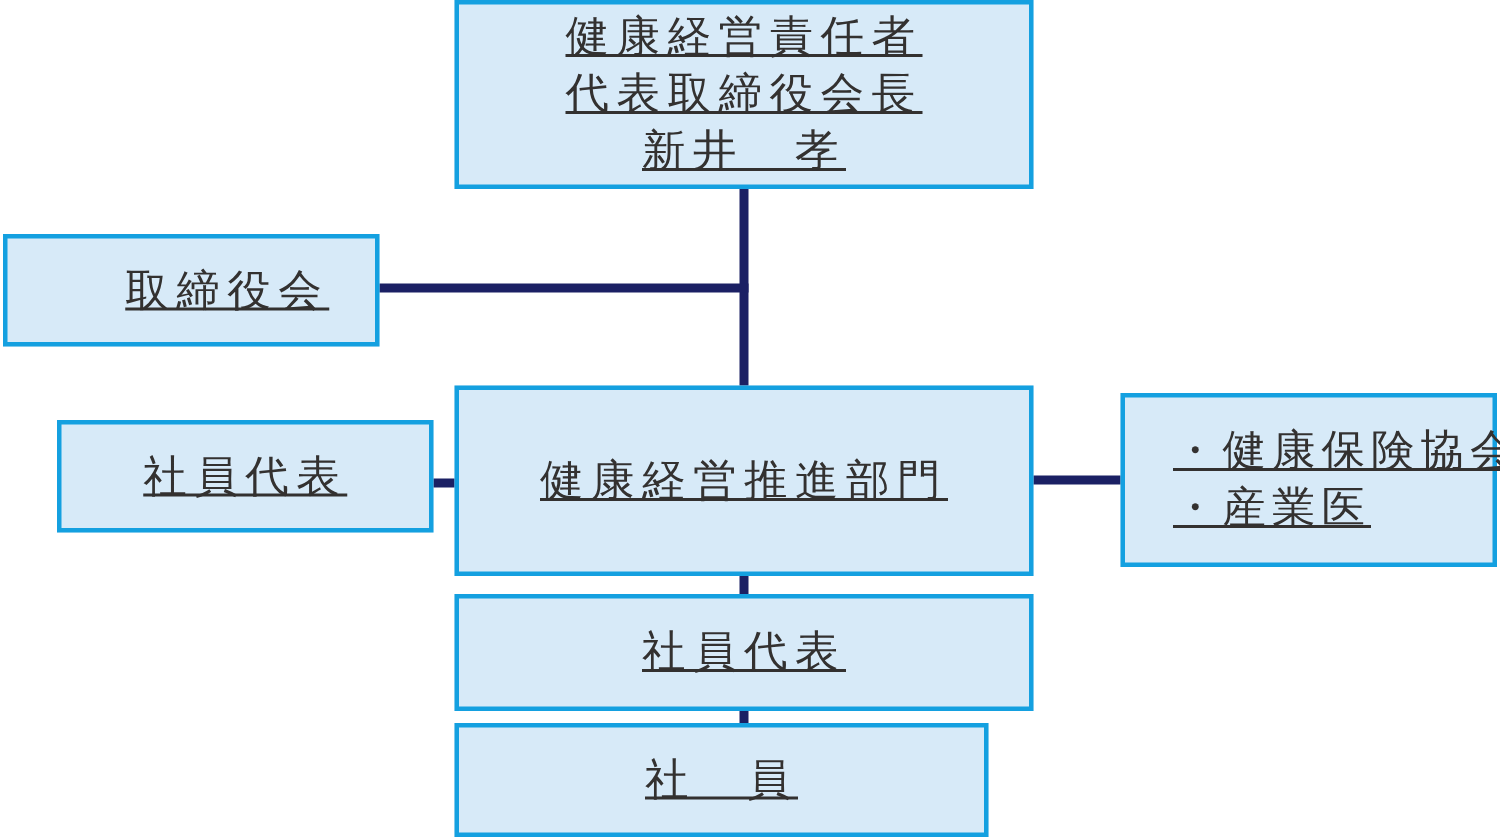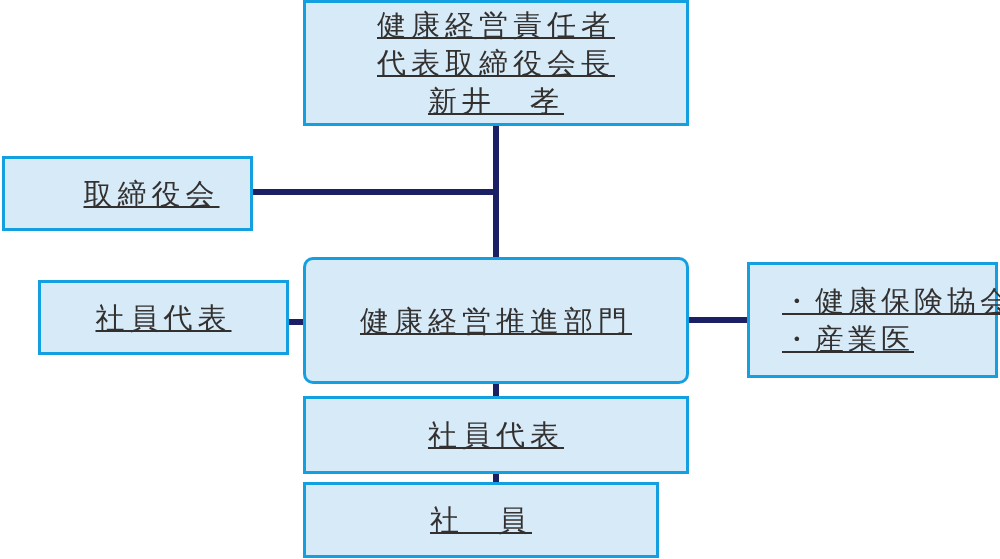--- a/index.html
+++ b/index.html
@@ -47,21 +47,21 @@
   .conn-top-vertical        { left: 493px; top: 120px; width: 6px;  height: 142px; }
   .conn-board-horizontal    { left: 250px; top: 189px; width: 249px; height: 6px; }
   .conn-rep-horizontal      { left: 250px; top: 319px; width: 56px;  height: 6px; }
   .conn-external-horizontal { left: 686px; top: 317px; width: 64px;  height: 6px; }
   .conn-promo-managers      { left: 493px; top: 379px; width: 6px;  height: 22px; }
   .conn-managers-staff      { left: 493px; top: 468px; width: 6px;  height: 18px; }
 
   .box-top       { left: 303px; top: 0px;   width: 386px; height: 126px; }
   .box-board     { left: 2px;   top: 156px; width: 251px; height: 75px; padding-left: 48px; }
   .box-rep       { left: 2px;   top: 280px; width: 251px; height: 75px; margin-left: 36px; }
-  .box-promotion { left: 303px; top: 257px; width: 386px; height: 127px; border-radius: 10px; }
+  .box-promotion { left: 303px; top: 257px; width: 386px; height: 127px; }
   .box-external  { left: 747px; top: 262px; width: 251px; height: 116px; }
   .box-managers  { left: 303px; top: 396px; width: 386px; height: 78px; }
   .box-staff     { left: 303px; top: 482px; width: 356px; height: 76px; }
 </style>
 </head>
 <body>
 
 <div class="canvas">
 
   <div class="conn conn-top-vertical"></div>

